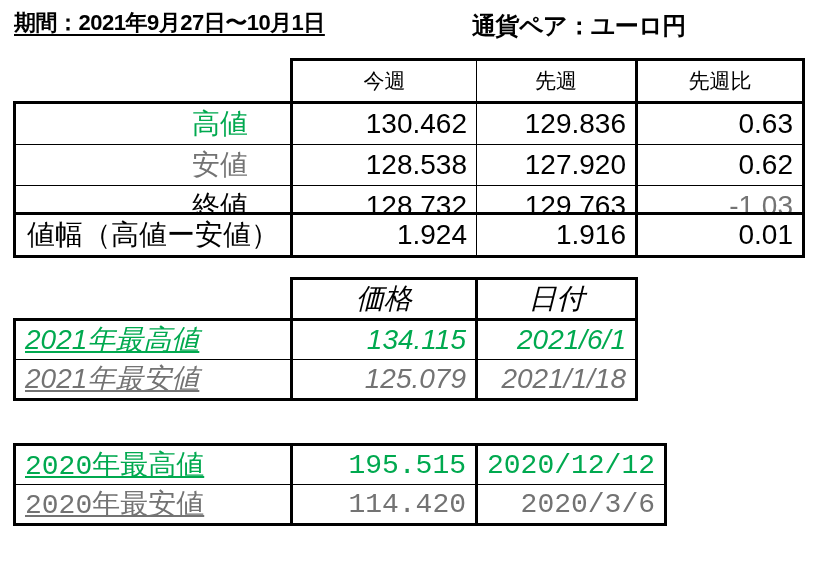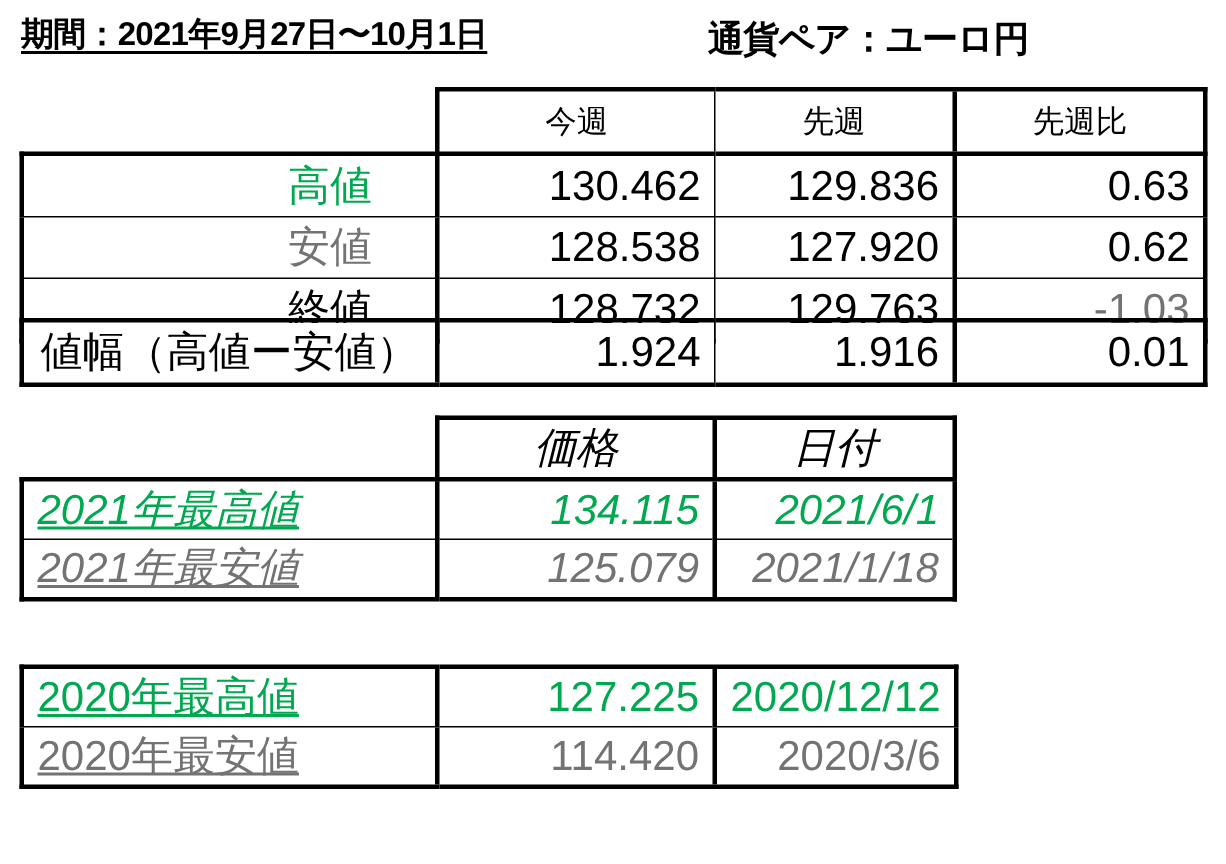--- a/index.html
+++ b/index.html
@@ -96,21 +96,21 @@
   #t2 col.c0 { width: 277px; }
   #t2 col.c1 { width: 185px; }
   #t2 col.c2 { width: 160px; }
   #t2 td { height: 38px; }
 
   
   #t3 { left: 13px; top: 443px; }
   #t3 col.c0 { width: 277px; }
   #t3 col.c1 { width: 185px; }
   #t3 col.c2 { width: 160px; }
-  #t3 td { height: 38px; }
+  #t3 td { height: 38px; font-family: Liberation Mono, monospace; }
 
   .lbl-r { text-align: right; padding-right: 42px !important; }
   .lbl-l { text-align: left; }
   .lbl-c { text-align: center; }
 </style>
 </head>
 <body>
 
 <div class="header">
   <div class="hdr-period">期間：2021年9月27日〜10月1日</div>
@@ -202,21 +202,21 @@
 
 <table class="tblblk" id="t3">
   <colgroup>
     <col class="c0">
       <col class="c1">
       <col class="c2">
   </colgroup>
   <tbody>
     <tr>
       <td class="lbl-l bold green uline b-thick-top b-thick-left">2020年最高値</td>
-      <td class="right bold green b-thick-top b-thick-left">127.225</td>
+      <td class="right bold green b-thick-top b-thick-left">195.515</td>
       <td class="right bold green b-thick-top b-thick-left b-thick-right">2020/12/12</td>
     </tr>
 
     <tr>
       <td class="lbl-l bold red uline b-thick-left b-thick-bottom">2020年最安値</td>
       <td class="right bold red b-thick-left b-thick-bottom">114.420</td>
       <td class="right bold red b-thick-left b-thick-right b-thick-bottom">2020/3/6</td>
     </tr>
 
   </tbody>

